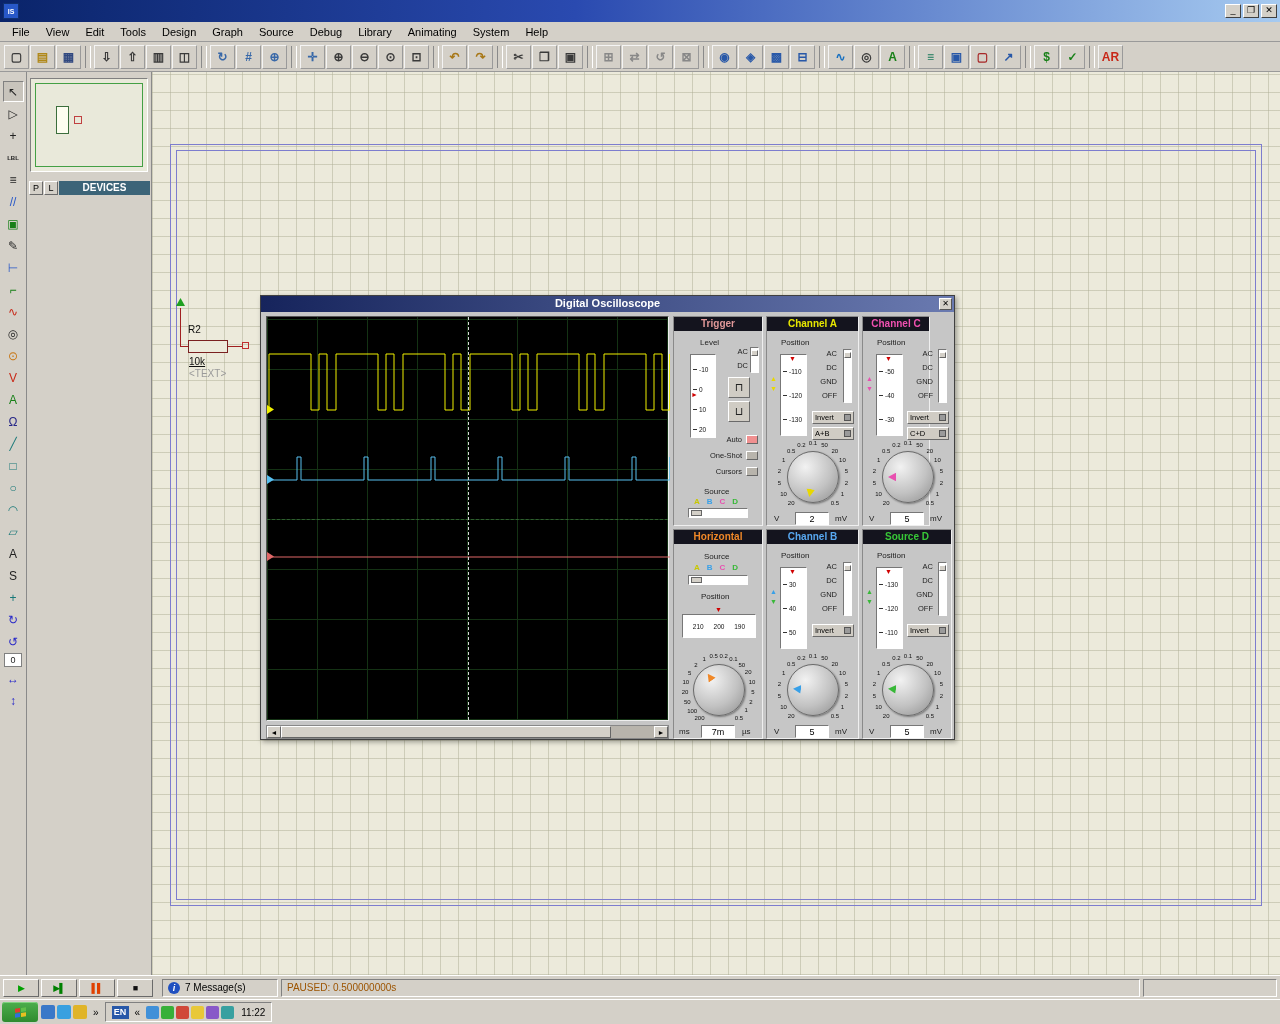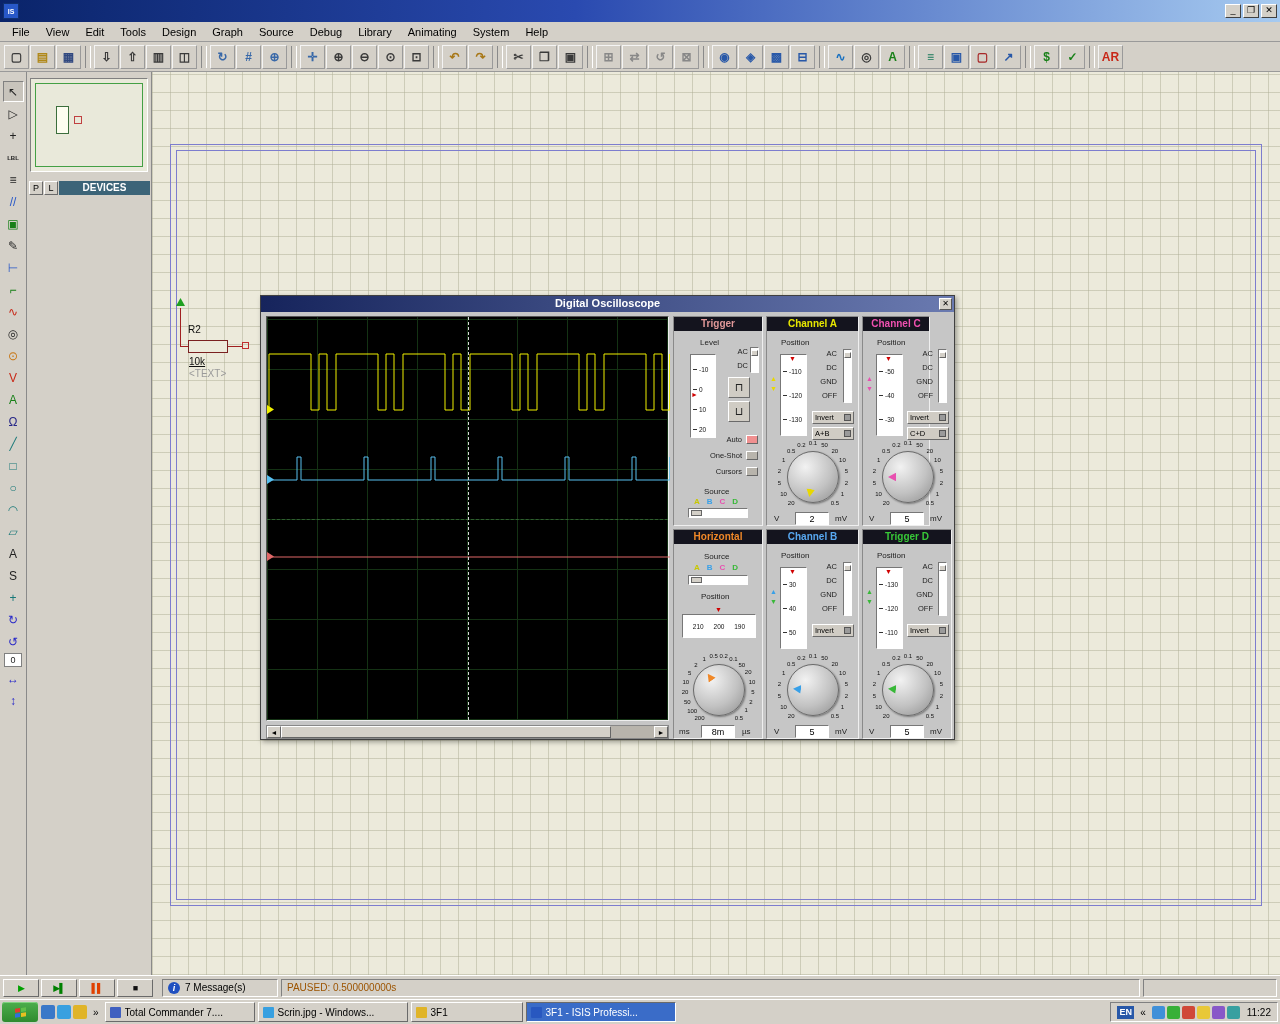--- a/index.html
+++ b/index.html
@@ -705,21 +705,21 @@
               <span class="knob-scale-label" style="left: 65.7504px; top: 9.73308px;">50</span>
               <span class="knob-scale-label" style="left: 72.1437px; top: 17.4887px;">20</span>
               <span class="knob-scale-label" style="left: 75.9901px; top: 26.7747px;">10</span>
               <span class="knob-scale-label" style="left: 76.9534px; top: 36.7794px;">5</span>
               <span class="knob-scale-label" style="left: 74.9495px; top: 46.6287px;">2</span>
               <span class="knob-scale-label" style="left: 70.1536px; top: 55.4617px;">1</span>
               <span class="knob-scale-label" style="left: 62.9847px; top: 62.5066px;">0.5</span>
               <span class="knob-pointer" style="background: rgb(240, 136, 40); left: 33.8228px; top: 21.8936px; transform: translate(-50%, -50%) rotate(145deg);"></span>
             </div>
           <span class="unit-lbl" style="left:5px;top:197px">ms</span>
-          <div class="value-box" style="left:27px;top:195px">8m</div>
+          <div class="value-box" style="left:27px;top:195px">7m</div>
           <span class="unit-lbl" style="left:68px;top:197px">µs</span>
         </div>
 
         <div class="scope-panel" style="left:505px;top:217px;width:93px;height:210px">
           <div class="panel-title" style="color:#58a8f0">Channel B</div>
           <span class="tiny-lbl" style="left:14px;top:21px">Position</span>
           <span class="ch-arrow" style="left:3px;top:58px;color:#38a0e8">▲</span>
           <span class="ch-arrow" style="left:3px;top:68px;color:#38b838">▼</span>
           <div class="vtherm ticks3" style="left:13px;top:37px;width:27px;height:82px">
             <span class="therm-marker" style="left:8px;top:0">▼</span>
@@ -766,21 +766,21 @@
               <span class="knob-scale-label" style="left: 72.4449px; top: 52px;">1</span>
               <span class="knob-scale-label" style="left: 64.8548px; top: 61.0455px;">0.5</span>
               <span class="knob-pointer" style="background: rgb(56, 160, 232); left: 27.0609px; top: 33.6055px; transform: translate(-50%, -50%) rotate(95deg);"></span>
             </div>
           <span class="unit-lbl" style="left:7px;top:197px">V</span>
           <div class="value-box" style="left:28px;top:195px">5</div>
           <span class="unit-lbl" style="left:68px;top:197px">mV</span>
         </div>
 
         <div class="scope-panel" style="left:601px;top:217px;width:90px;height:210px">
-          <div class="panel-title" style="color:#38c838">Trigger D</div>
+          <div class="panel-title" style="color:#38c838">Source D</div>
           <span class="tiny-lbl" style="left:14px;top:21px">Position</span>
           <span class="ch-arrow" style="left:3px;top:58px;color:#38b838">▲</span>
           <span class="ch-arrow" style="left:3px;top:68px;color:#38b838">▼</span>
           <div class="vtherm ticks3" style="left:13px;top:37px;width:27px;height:82px">
             <span class="therm-marker" style="left:8px;top:0">▼</span>
 
           <div class="vtick">
                 <span>-130</span>
               </div>
               <div class="vtick">
@@ -870,42 +870,20 @@
           <i class="f4"></i>
         </span>
     </div>
     <div class="quick-launch">
 
     <span class="ql-icon" style="background: rgb(58, 120, 200);"></span>
         <span class="ql-icon" style="background: rgb(56, 160, 224);"></span>
         <span class="ql-icon" style="background: rgb(224, 180, 40);"></span>
       </div>
     <span class="tb-chevron">»</span>
-    <div class="task-buttons">
-
-        <div class="task-btn" style="width: 150px;">
-          <span class="task-icon" style="background: rgb(64, 96, 192);"></span>
-          <span class="task-label">Total Commander 7....</span>
-        </div>
-
-        <div class="task-btn" style="width: 150px;">
-          <span class="task-icon" style="background: rgb(56, 160, 224);"></span>
-          <span class="task-label">Scrin.jpg - Windows...</span>
-        </div>
-
-        <div class="task-btn" style="width: 112px;">
-          <span class="task-icon" style="background: rgb(224, 180, 40);"></span>
-          <span class="task-label">3F1</span>
-        </div>
-
-        <div class="task-btn active" style="width: 150px;">
-          <span class="task-icon" style="background: rgb(40, 88, 192);"></span>
-          <span class="task-label">3F1 - ISIS Professi...</span>
-        </div>
-      </div>
     <div class="tray">
       <span class="tray-lang">EN</span>
       <span class="tb-chevron">«</span>
       <span class="tray-icons">
 
       <span class="tray-icon" style="background: rgb(64, 144, 216);"></span>
           <span class="tray-icon" style="background: rgb(56, 176, 56);"></span>
           <span class="tray-icon" style="background: rgb(208, 72, 56);"></span>
           <span class="tray-icon" style="background: rgb(232, 200, 56);"></span>
           <span class="tray-icon" style="background: rgb(136, 88, 200);"></span>

